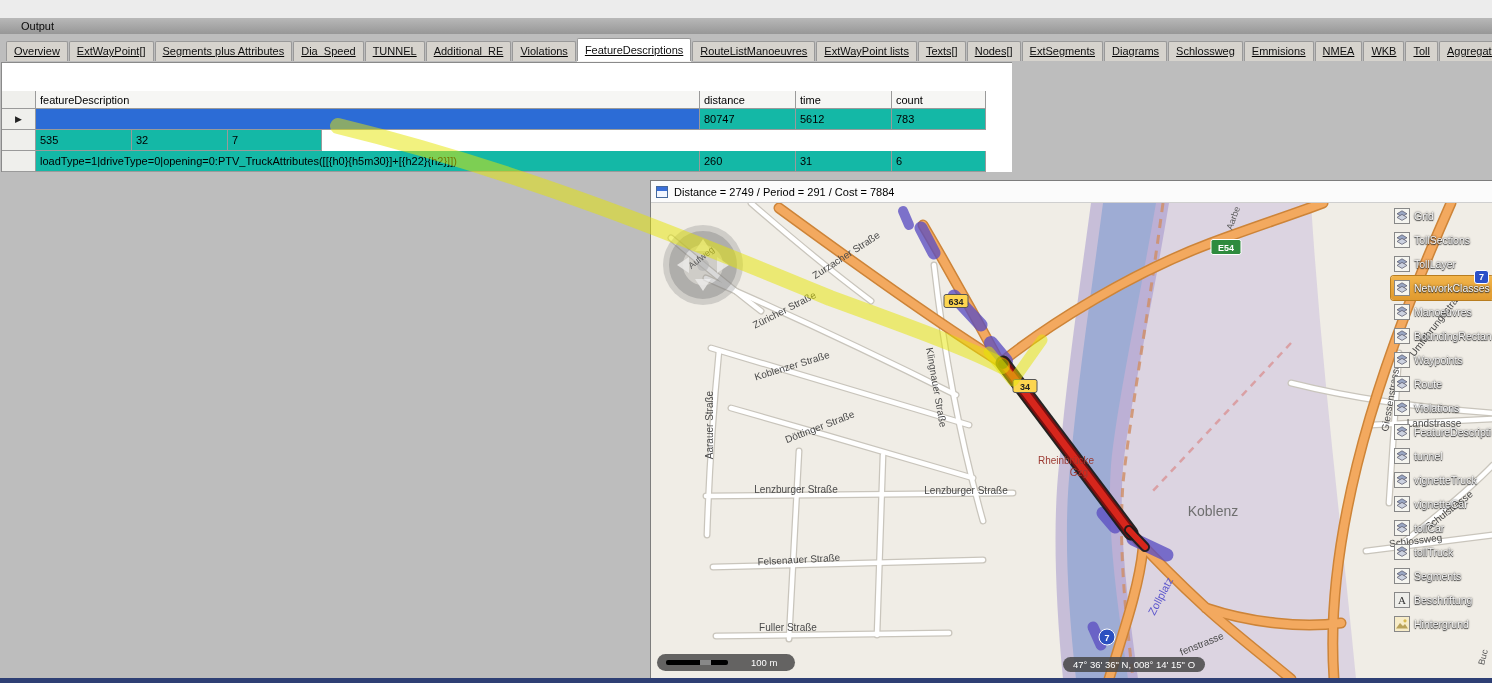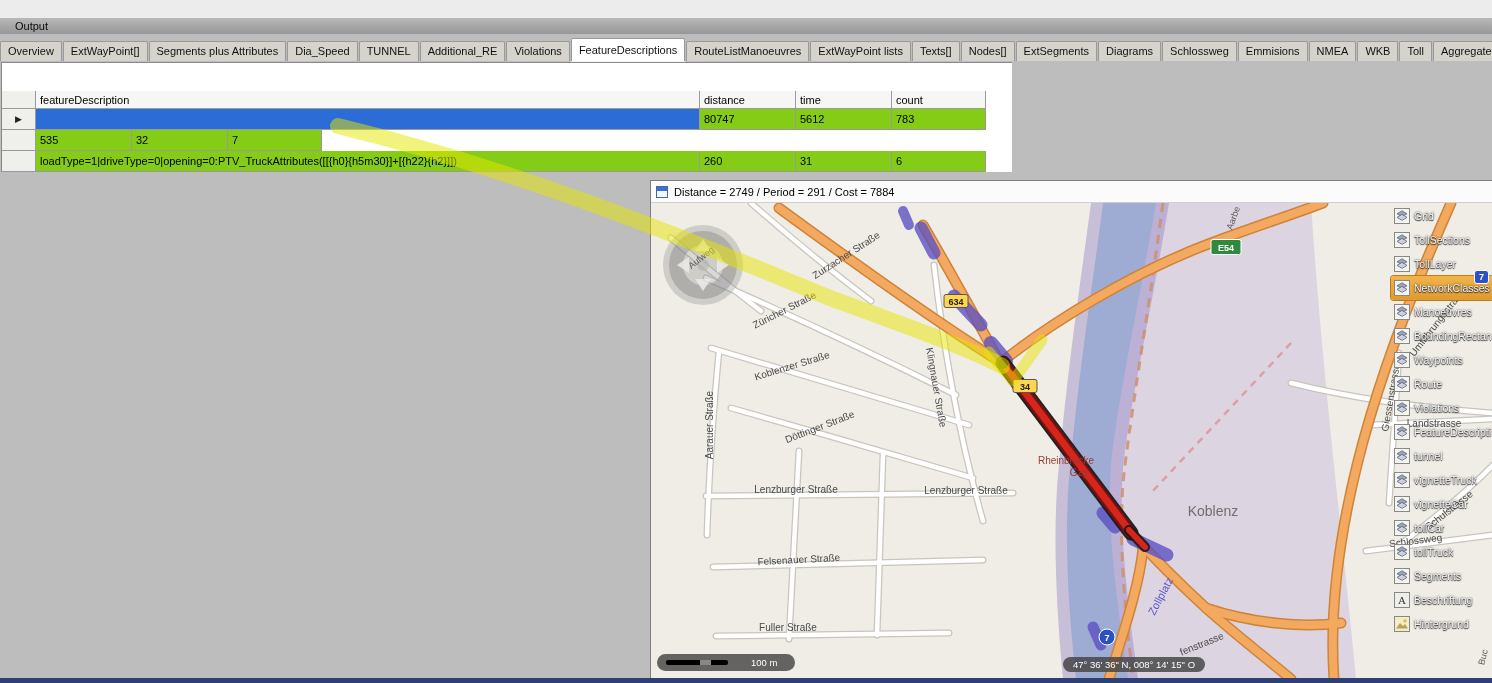--- a/index.html
+++ b/index.html
@@ -1,32 +1,32 @@
 <!DOCTYPE html>
 <html><head>
 <meta charset="utf-8">
 <style>
   html,body{margin:0;padding:0;}
   body{width:1492px;height:683px;overflow:hidden;position:relative;background:#bdbdbd;
        font-family:"Liberation Sans",sans-serif;-webkit-font-smoothing:antialiased;}
 
   .top-strip{position:absolute;top:0;left:0;right:0;height:18px;background:#ececec;border-bottom:1px solid #d6d6d6;}
   .output-bar{position:absolute;top:18px;left:0;right:0;height:16px;background:linear-gradient(#b8b8b8,#979797);
-              color:#0a0a0a;font-size:11px;line-height:16px;padding-left:15px;}
-
-  .tabstrip{position:absolute;top:36px;left:0;right:0;height:25px;display:flex;align-items:flex-end;padding-left:0;gap:1px;}
+              color:#0a0a0a;font-size:11px;line-height:16px;padding-left:21px;}
+
+  .tabstrip{position:absolute;top:36px;left:0;right:0;height:25px;display:flex;align-items:flex-end;padding-left:6px;gap:1px;text-decoration:underline;}
   .tab{background:#d6d3cd;border:1px solid #999;border-bottom:none;border-radius:2px 2px 0 0;
        padding:2px 7px;font-size:11px;color:#111;height:15px;line-height:15px;white-space:nowrap;cursor:default;}
   .tab.selected{background:#ffffff;height:18px;line-height:18px;box-shadow:0 1px 0 #f5f4f2;}
 
   .grid{position:absolute;top:62px;left:1px;width:1010px;background:#fff;border-top:1px solid #8a8a8a;border-left:1px solid #8a8a8a;}
   .grid-row{display:flex;height:21px;}
   .grid-row.header{height:18px;margin-top:28px;}
   .cell{border-right:1px solid #9a9a9a;border-bottom:1px solid #9a9a9a;font-size:11px;line-height:21px;
-        padding:0 4px;background:#84cc16;color:#000;white-space:nowrap;overflow:hidden;box-sizing:border-box;}
+        padding:0 4px;background:#14b8a6;color:#000;white-space:nowrap;overflow:hidden;box-sizing:border-box;}
   .header .cell{background:#f6f6f4;line-height:18px;}
   .selector{width:34px;flex:none;background:#efefec;border-right:1px solid #9a9a9a;border-bottom:1px solid #9a9a9a;
             text-align:center;font-size:9px;color:#222;line-height:21px;box-sizing:border-box;}
   .header .selector{line-height:18px;}
   .c-feature{width:664px;flex:none;}
   .c-dist{width:96px;flex:none;}
   .c-time{width:96px;flex:none;}
   .c-count{width:94px;flex:none;}
   .sel-cell{background:#2c6cd6;color:#fff;}
 

